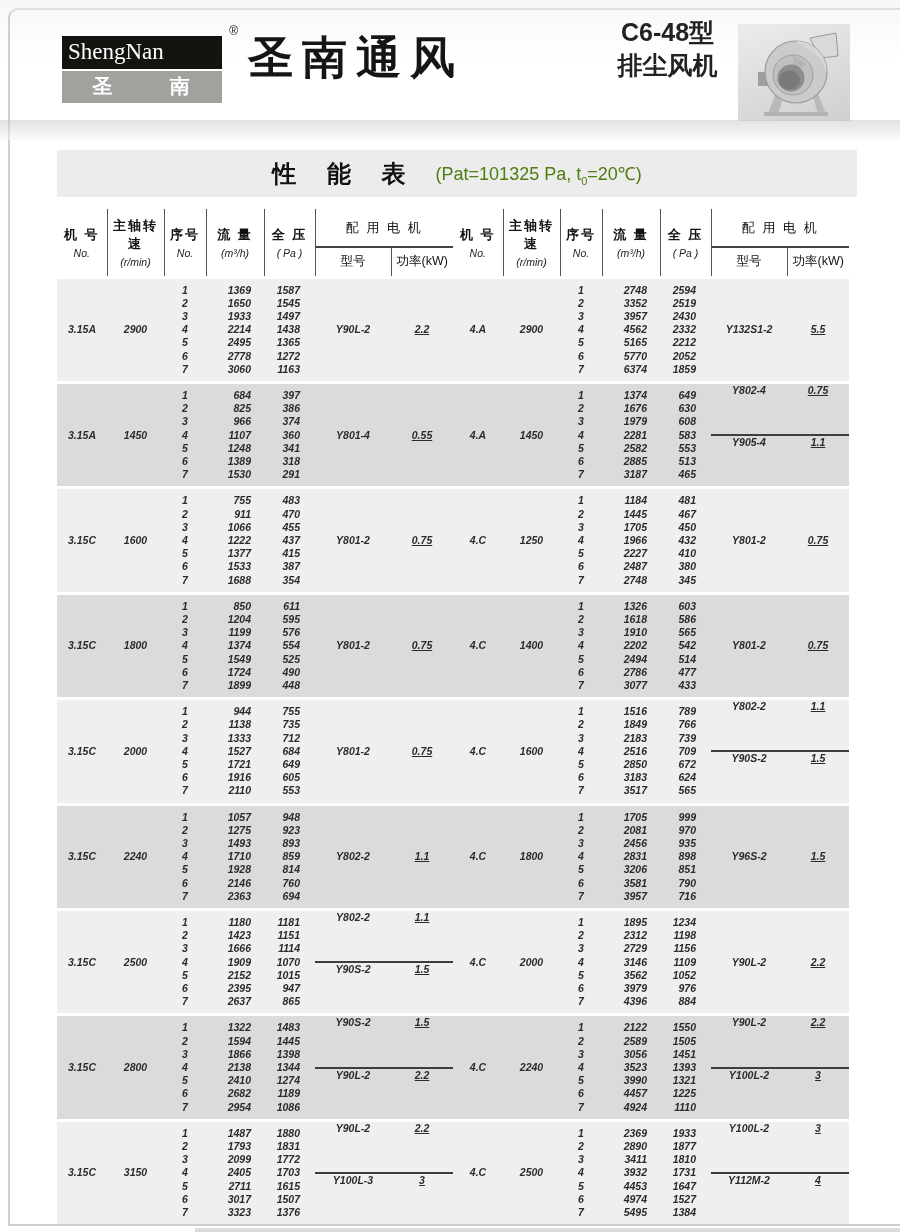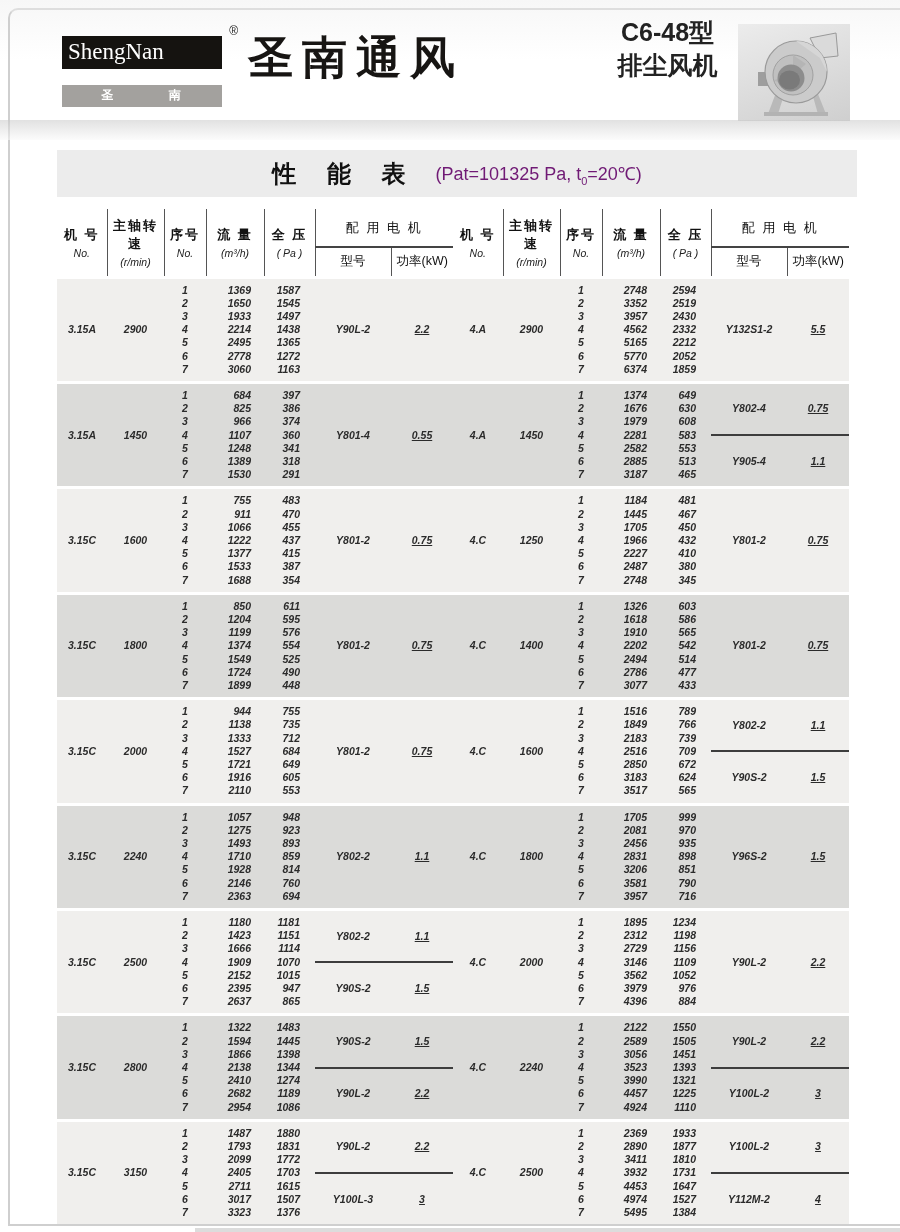--- a/index.html
+++ b/index.html
@@ -9,35 +9,35 @@
   .scan-frame { position:absolute; left:8px; top:8px; right:0; bottom:6px;
     border-left:2px solid #cfcfcf; border-top:2px solid #dedede; border-bottom:2px solid #cfcfcf;
     border-top-left-radius:10px; pointer-events:none; }
 
   
   .hdr { position:relative; height:118px; padding:26px 0 0 60px; }
   .logo { position:absolute; left:62px; top:36px; width:160px; }
   .logo-black { background:#151310; color:#fff; text-align:left;
     font-family:"Liberation Serif", serif; font-weight:normal; font-size:23px; padding:3px 6px 4px; }
   .logo-gray { background:#a3a19e; color:#fff; text-align:center; font-weight:bold;
-    font-size:12px; letter-spacing:26px; padding:2px 0 3px 24px; margin-top:16px; }
+    font-size:20px; letter-spacing:26px; padding:2px 0 3px 24px; margin-top:2px; }
   .logo-reg { position:absolute; right:-16px; top:-12px; font-size:12px; color:#222; }
   .brand-title { position:absolute; left:248px; top:28px; font-size:45px; font-weight:900;
     letter-spacing:9px; color:#171513; }
   .model-text { position:absolute; left:600px; top:16px; width:135px; text-align:center;
     font-size:25px; font-weight:600; line-height:1.3; color:#222; }
   .fan-box { position:absolute; left:738px; top:24px; width:112px; height:97px;
     background:linear-gradient(160deg,#ececec, #cfcfcf); }
   .hdr-shadow { height:20px; margin-top:2px; background:linear-gradient(180deg,#c9c9c9,#f9f9f9); opacity:.55; }
 
   
   .perf-bar { margin:10px 43px 0 57px; height:47px; background:#ececec;
     display:flex; align-items:center; justify-content:center; gap:18px; }
   .perf-title { font-size:24px; font-weight:bold; letter-spacing:12px; color:#111; }
-  .perf-cond { font-size:18px; color:#701a75; }
+  .perf-cond { font-size:18px; color:#4d7c0f; }
   .perf-cond sub { font-size:11px; }
 
   
   .tables-wrap { display:flex; gap:0; margin:12px 43px 0 57px; }
   table.perf { border-collapse:collapse; table-layout:fixed; width:396px; }
   .perf th, .perf td { font-weight:normal; }
   .perf thead th { vertical-align:middle; text-align:center; background:#fff; }
   .perf thead tr:first-child th { height:38px; }
   .perf thead tr:last-child th { height:30px; }
   .hl { font-size:13px; font-weight:bold; color:#111; letter-spacing:2px; }
@@ -55,21 +55,21 @@
   td.num.flow { text-align:right; padding-right:13px; }
   td.num.pres { text-align:right; padding-right:15px; }
   .perf tbody tr:first-child td.num { padding-top:5px; }
   .perf tbody tr:last-child  td.num { padding-bottom:5px; }
   td.motor-cell { padding:0; }
   .m-row { display:grid; grid-template-columns:76px 62px; align-items:center; }
   .m-row .mm { text-align:center; }
   .m-row .mp { text-align:center;text-decoration:underline; }
   .motor-single { height:100%; display:flex; flex-direction:column; justify-content:center; }
   .motor-dual { height:100%; display:flex; flex-direction:column; }
-  .motor-dual .half { flex:1; display:flex; flex-direction:column; justify-content:center; }
+  .motor-dual .half { flex:1; display:flex; flex-direction:column; justify-content:flex-start; }
   .m-div { border-top:2px solid #3d3d3d; width:100%; }
 
   
   .bottom-rule { margin:4px 0 0 195px; height:4px; background:#dcdcdc; }
 </style>
 </head>
 <body>
 
 <div class="page">
   <div class="scan-frame"></div>

